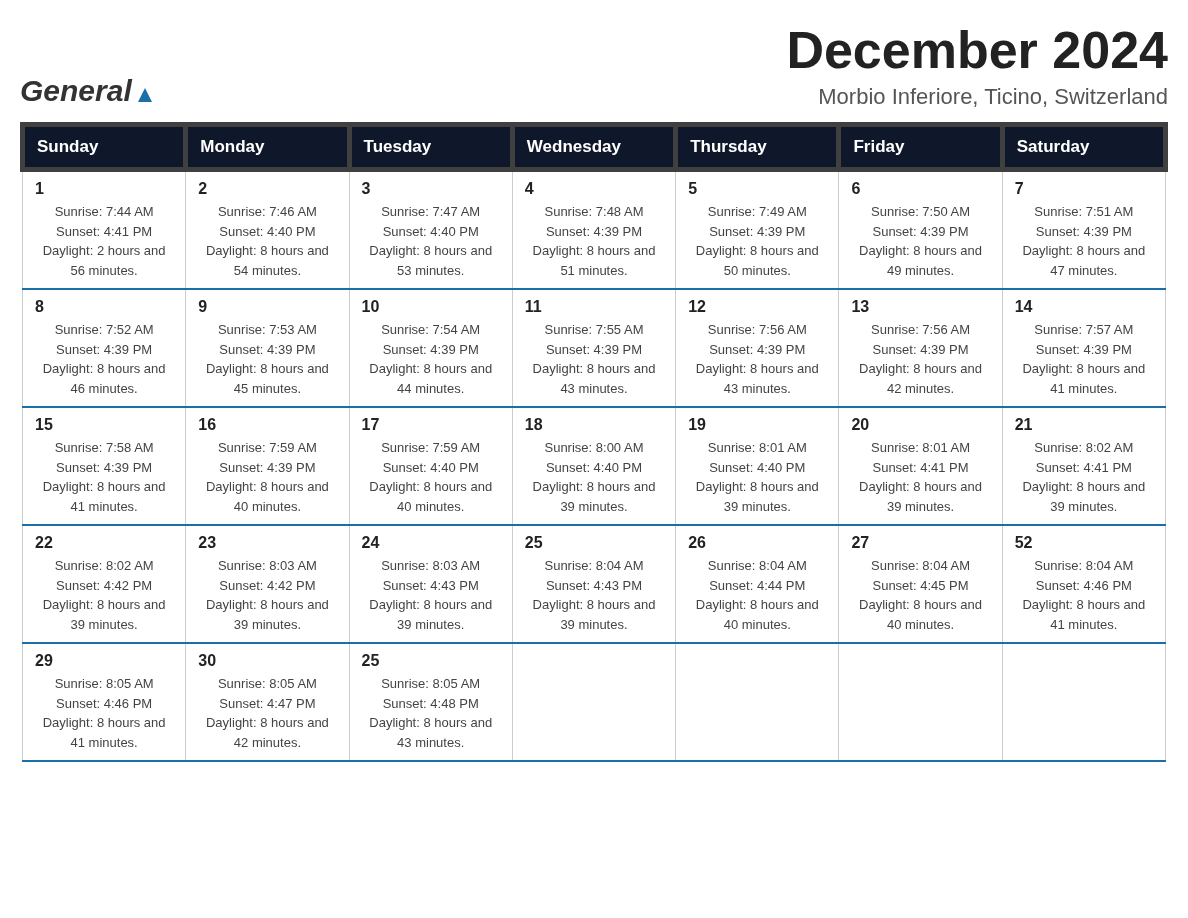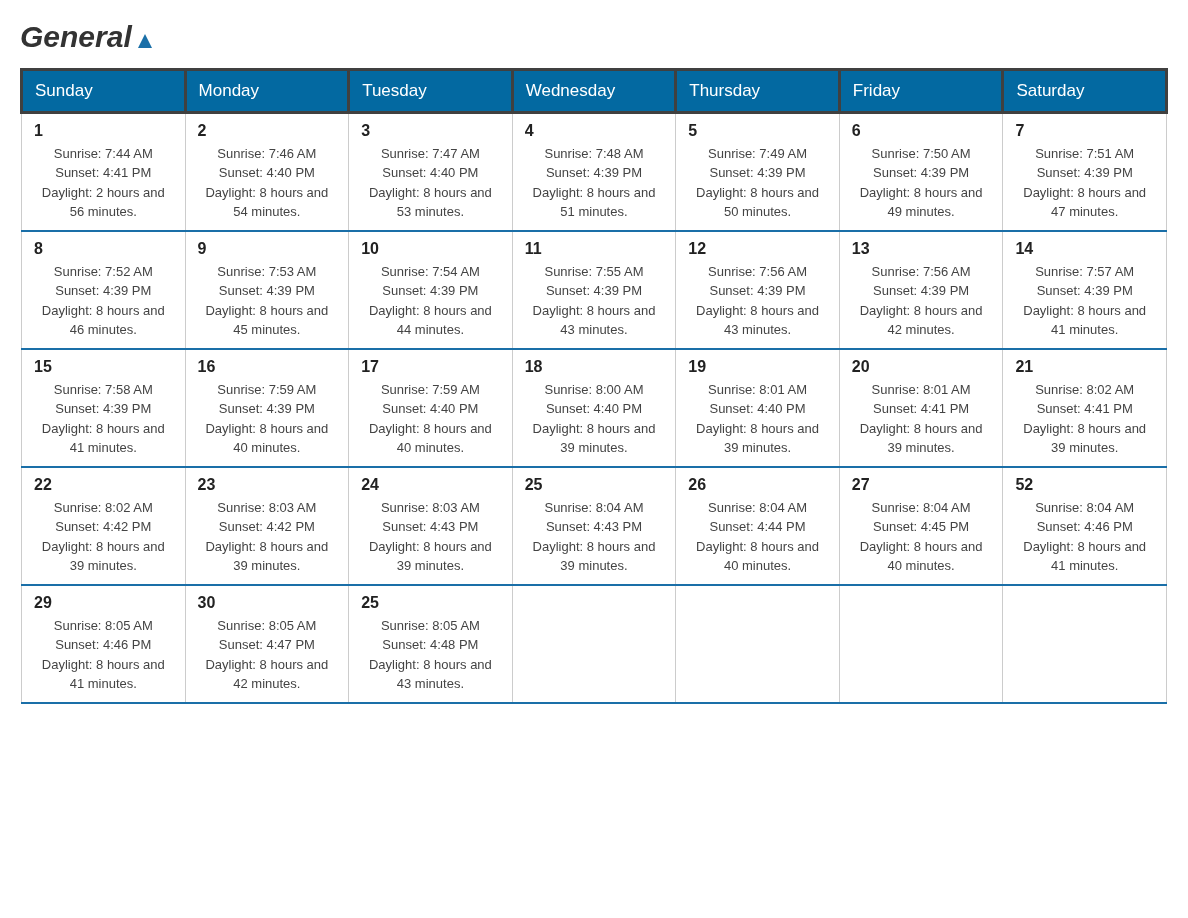--- a/index.html
+++ b/index.html
@@ -28,27 +28,27 @@
       font-size: 22px;
       color: #555;
       margin-top: 4px;
     }
     table {
       width: 100%;
       border-collapse: collapse;
       margin-top: 12px;
     }
     thead th {
-      background-color: #0369a1;
+      background-color: #0f172a;
       color: #fff;
       padding: 10px 12px;
       text-align: left;
       font-size: 17px;
-      font-weight: normal;
-      border: 3px solid #404040;
+      font-weight: bold;
+      border: 5px solid #404040;
     }
     tbody tr {
       border-bottom: 2px solid #1a6fa8;
     }
     tbody td {
       padding: 8px 12px;
       vertical-align: top;
       border-right: 1px solid #ccc;
       border-left: 1px solid #ccc;
       font-size: 13.5px;
@@ -84,20 +84,24 @@
 
 <div class="header">
   <div class="logo-block">
     <div>
       <span style="font-size:30px;font-weight:bold;color:#333;font-style:italic;">General</span><span style="display:inline-block;margin-left:2px;vertical-align:middle;">
         <svg width="22" height="22" viewBox="0 0 22 22">
           <polygon points="4,18 18,18 11,4" fill="#1a6fa8"></polygon>
         </svg>
       </span>
     </div>
+  </div>
+  <div class="title-section">
+    <div class="month-title">December 2024</div>
+    <div class="location">Morbio Inferiore, Ticino, Switzerland</div>
   </div>
 </div>
 
 <table>
   <thead>
     <tr>
       <th>Sunday</th>
       <th>Monday</th>
       <th>Tuesday</th>
       <th>Wednesday</th>

